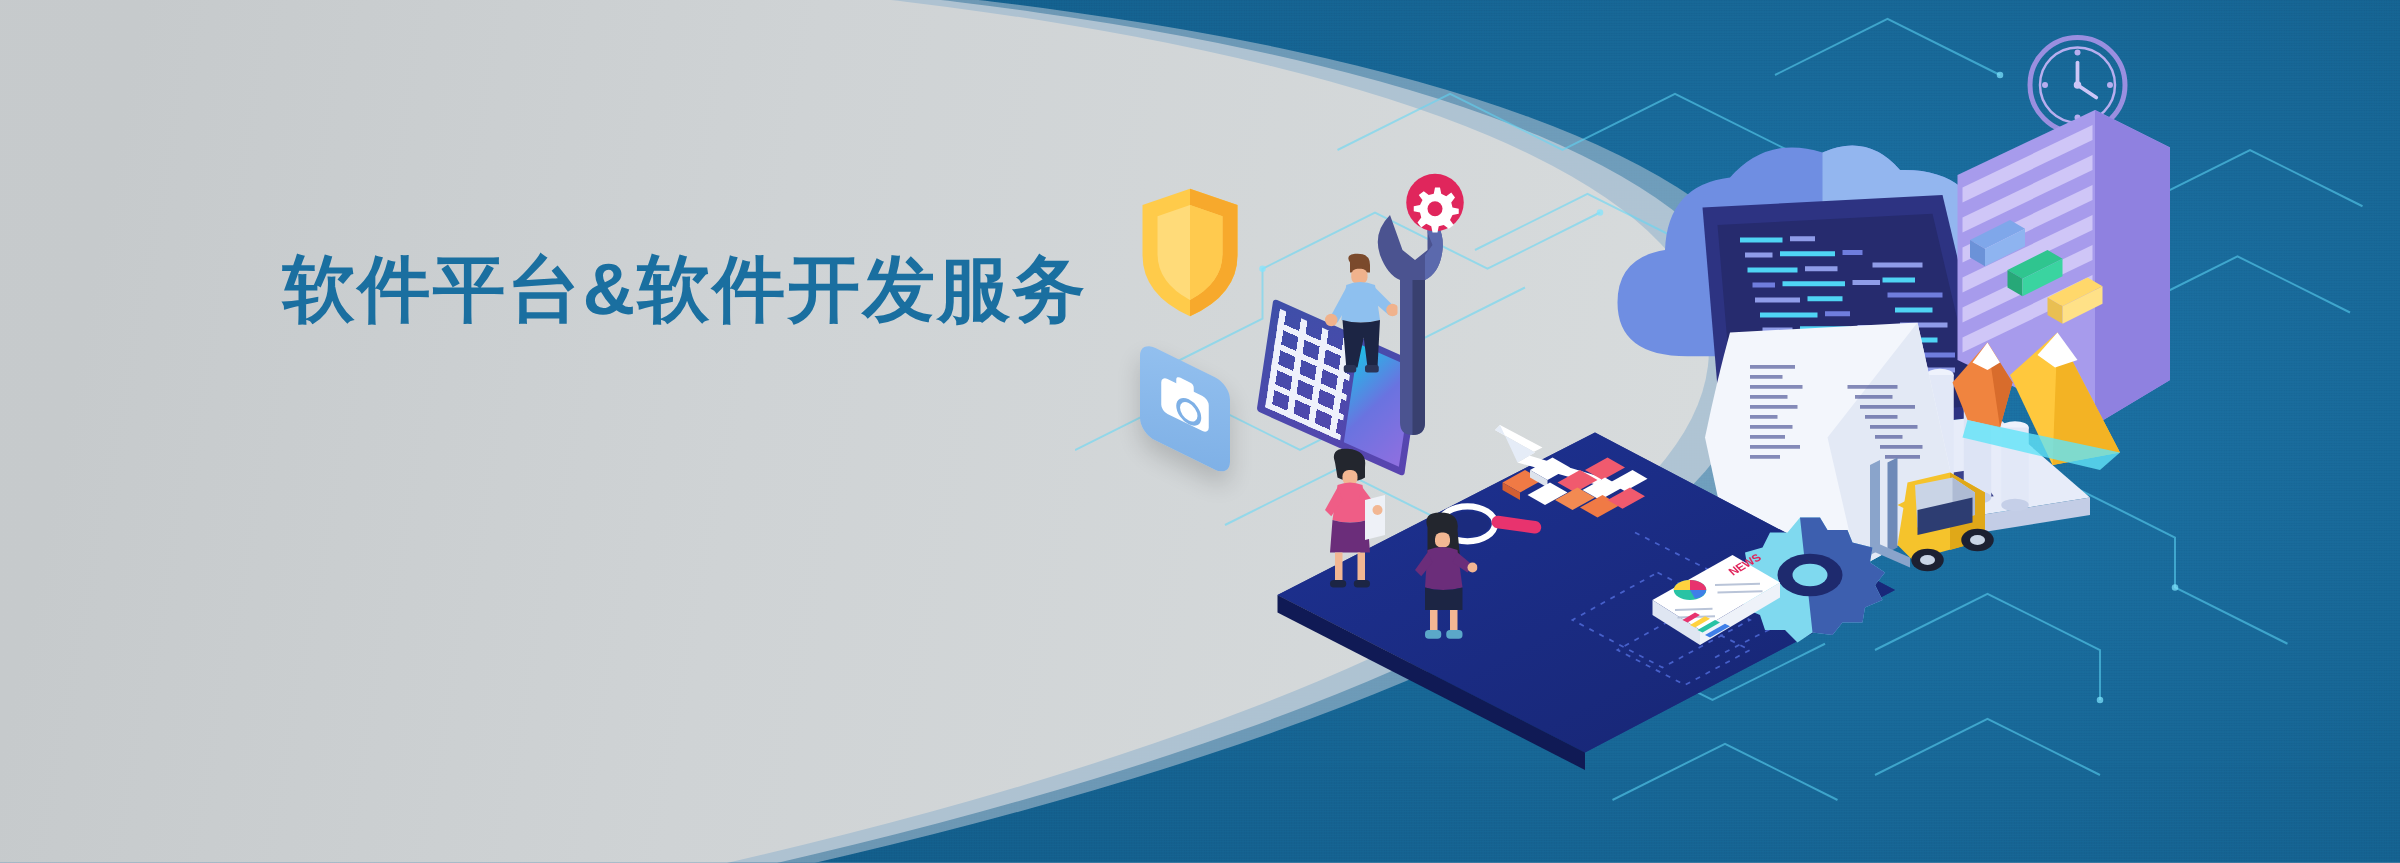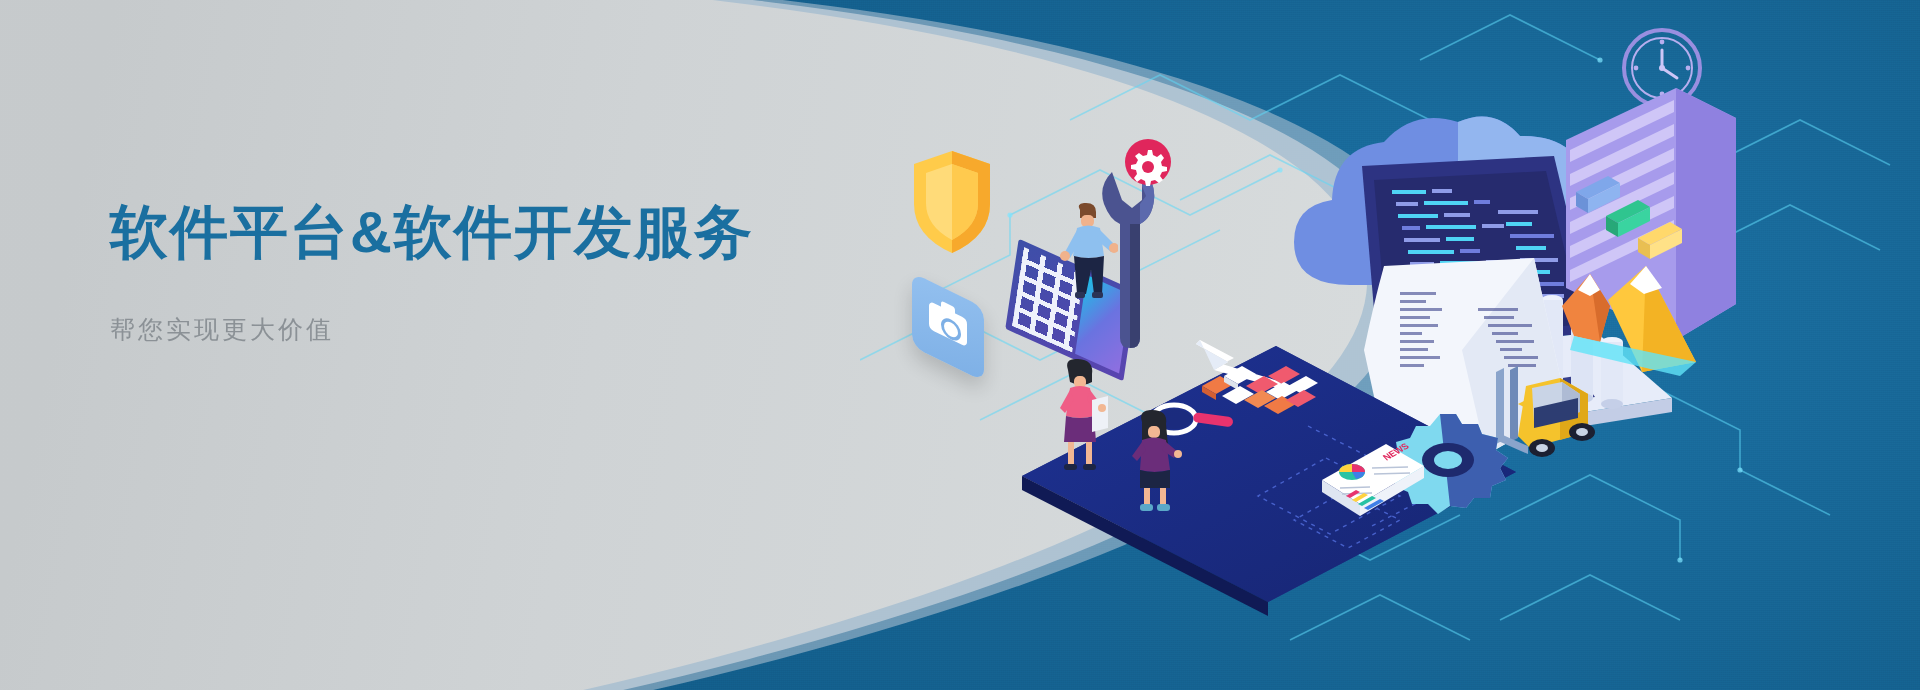--- a/index.html
+++ b/index.html
@@ -22,21 +22,21 @@
   }
   
   .bg-gray-wrap{ position:absolute; inset:0; }
   .gray-layer{ position:absolute; top:-60px; left:-700px; width:2100px; height:830px;
     border-radius:0 100% 100% 0 / 0 62% 62% 0; transform:rotate(-4.5deg); }
   .g3{ background:rgba(183,199,214,.55); left:-660px; }
   .g2{ background:rgba(196,208,219,.75); left:-690px; }
   .g1{ background:linear-gradient(105deg,#c9ccce 0%,#c6cacc 38%,#cfd3d5 62%,#d8dcdd 100%); left:-730px; }
 
   
-  .copy{ position:absolute; left:110px; top:200px; width:760px; }
+  .copy{ position:absolute; left:110px; top:200px; width:760px;text-align:right; }
   .title{ font-size:58px; font-weight:700; color:#1a6fa0; letter-spacing:2px;
           line-height:1.12; white-space:nowrap; }
   .subtitle{ margin-top:48px; font-size:25px; color:#8b9196; letter-spacing:3px; }
 
   
   .illus{ position:absolute; left:860px; top:0; width:1060px; height:690px; }
   .n{ position:absolute; }
 
   
   .circuit{ position:absolute; inset:0; }
@@ -115,21 +115,20 @@
   <div class="bg-noise"></div>
 
   <div class="bg-gray-wrap">
     <div class="gray-layer g3"></div>
     <div class="gray-layer g2"></div>
     <div class="gray-layer g1"></div>
   </div>
 
   <div class="copy">
     <div class="title">软件平台&amp;软件开发服务</div>
-    <div class="subtitle">帮您实现更大价值</div>
   </div>
 
   <div class="illus">
 
     <svg class="circuit" viewBox="0 0 1060 690">
       <g fill="none" stroke="#5fd8f7" stroke-width="1.6" opacity=".55">
         <path d="M60 300 L150 255 L150 215 L240 170 L330 215 L420 170"></path>
         <path d="M0 360 L90 315 L180 360 L270 315 L270 275 L360 230"></path>
         <path d="M120 420 L210 375 L300 420 L390 375"></path>
         <path d="M210 120 L300 75 L390 120 L480 75 L570 120"></path>

